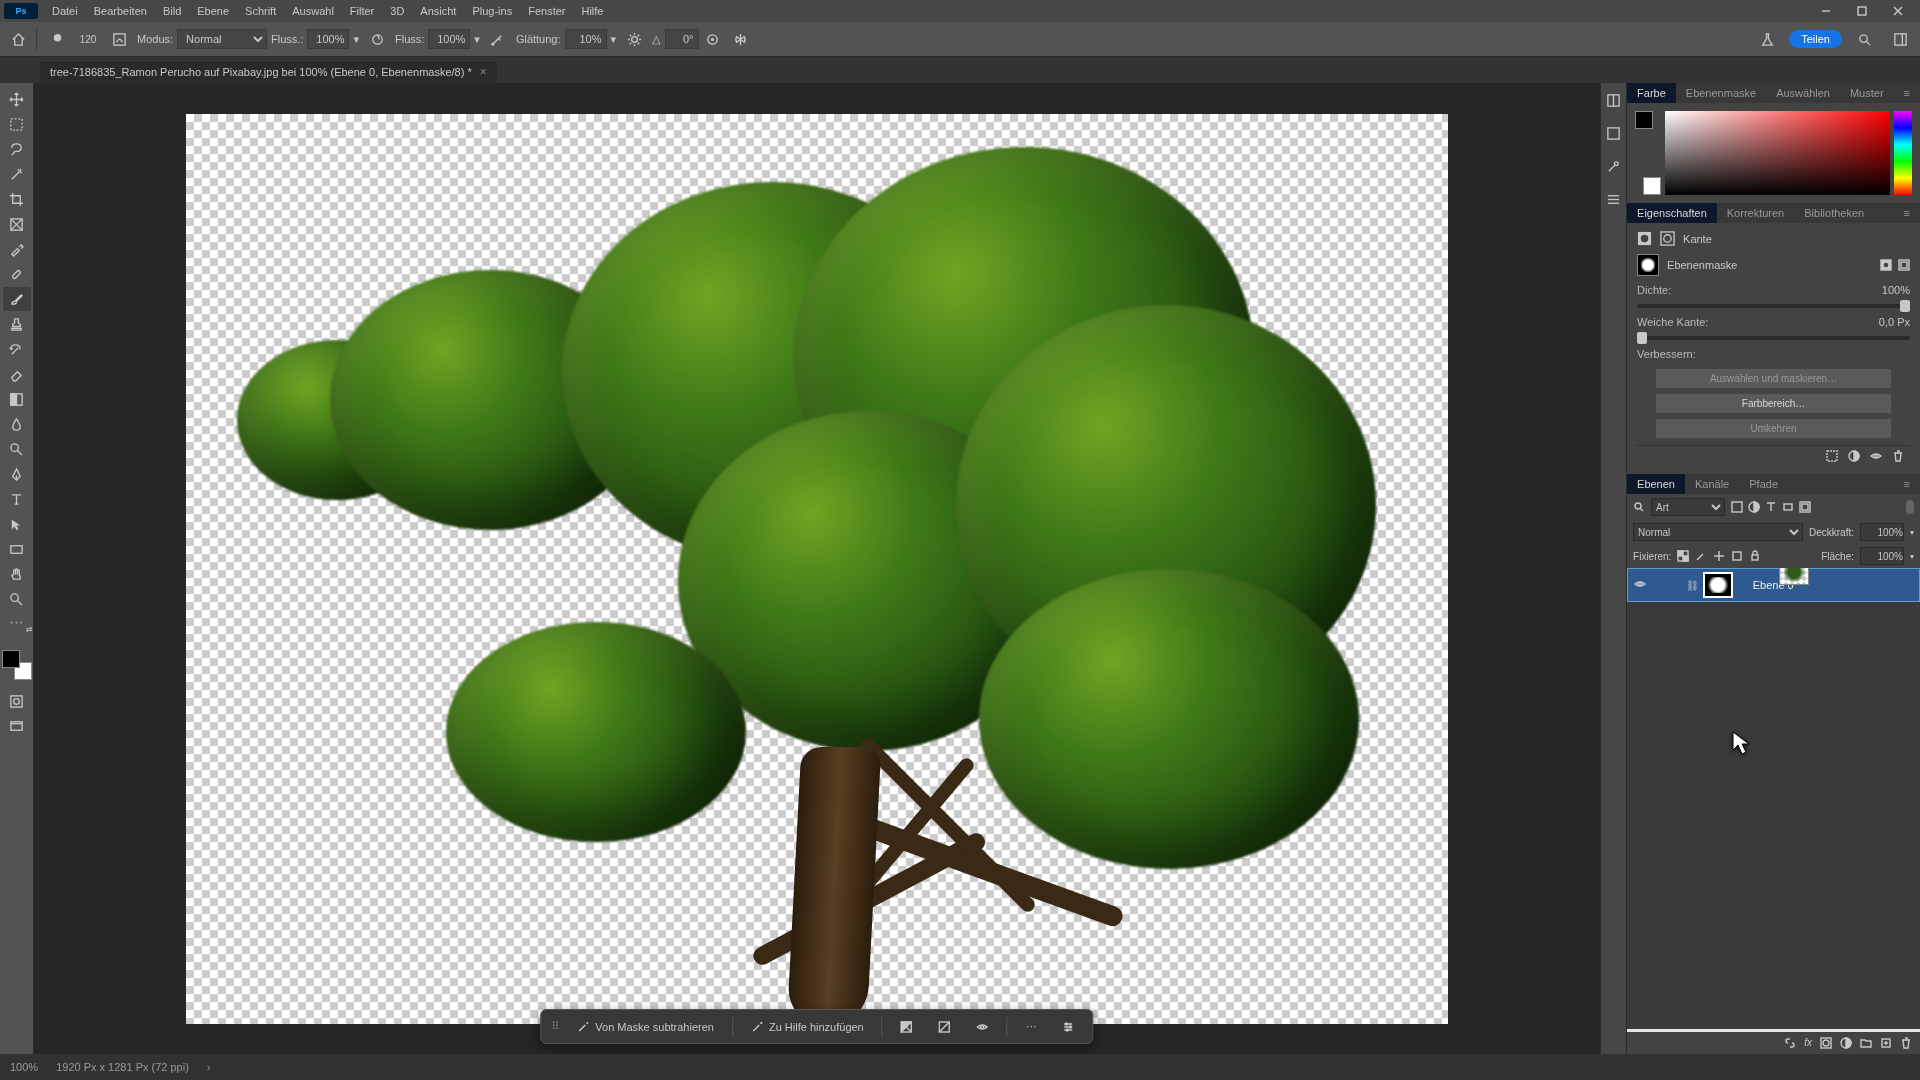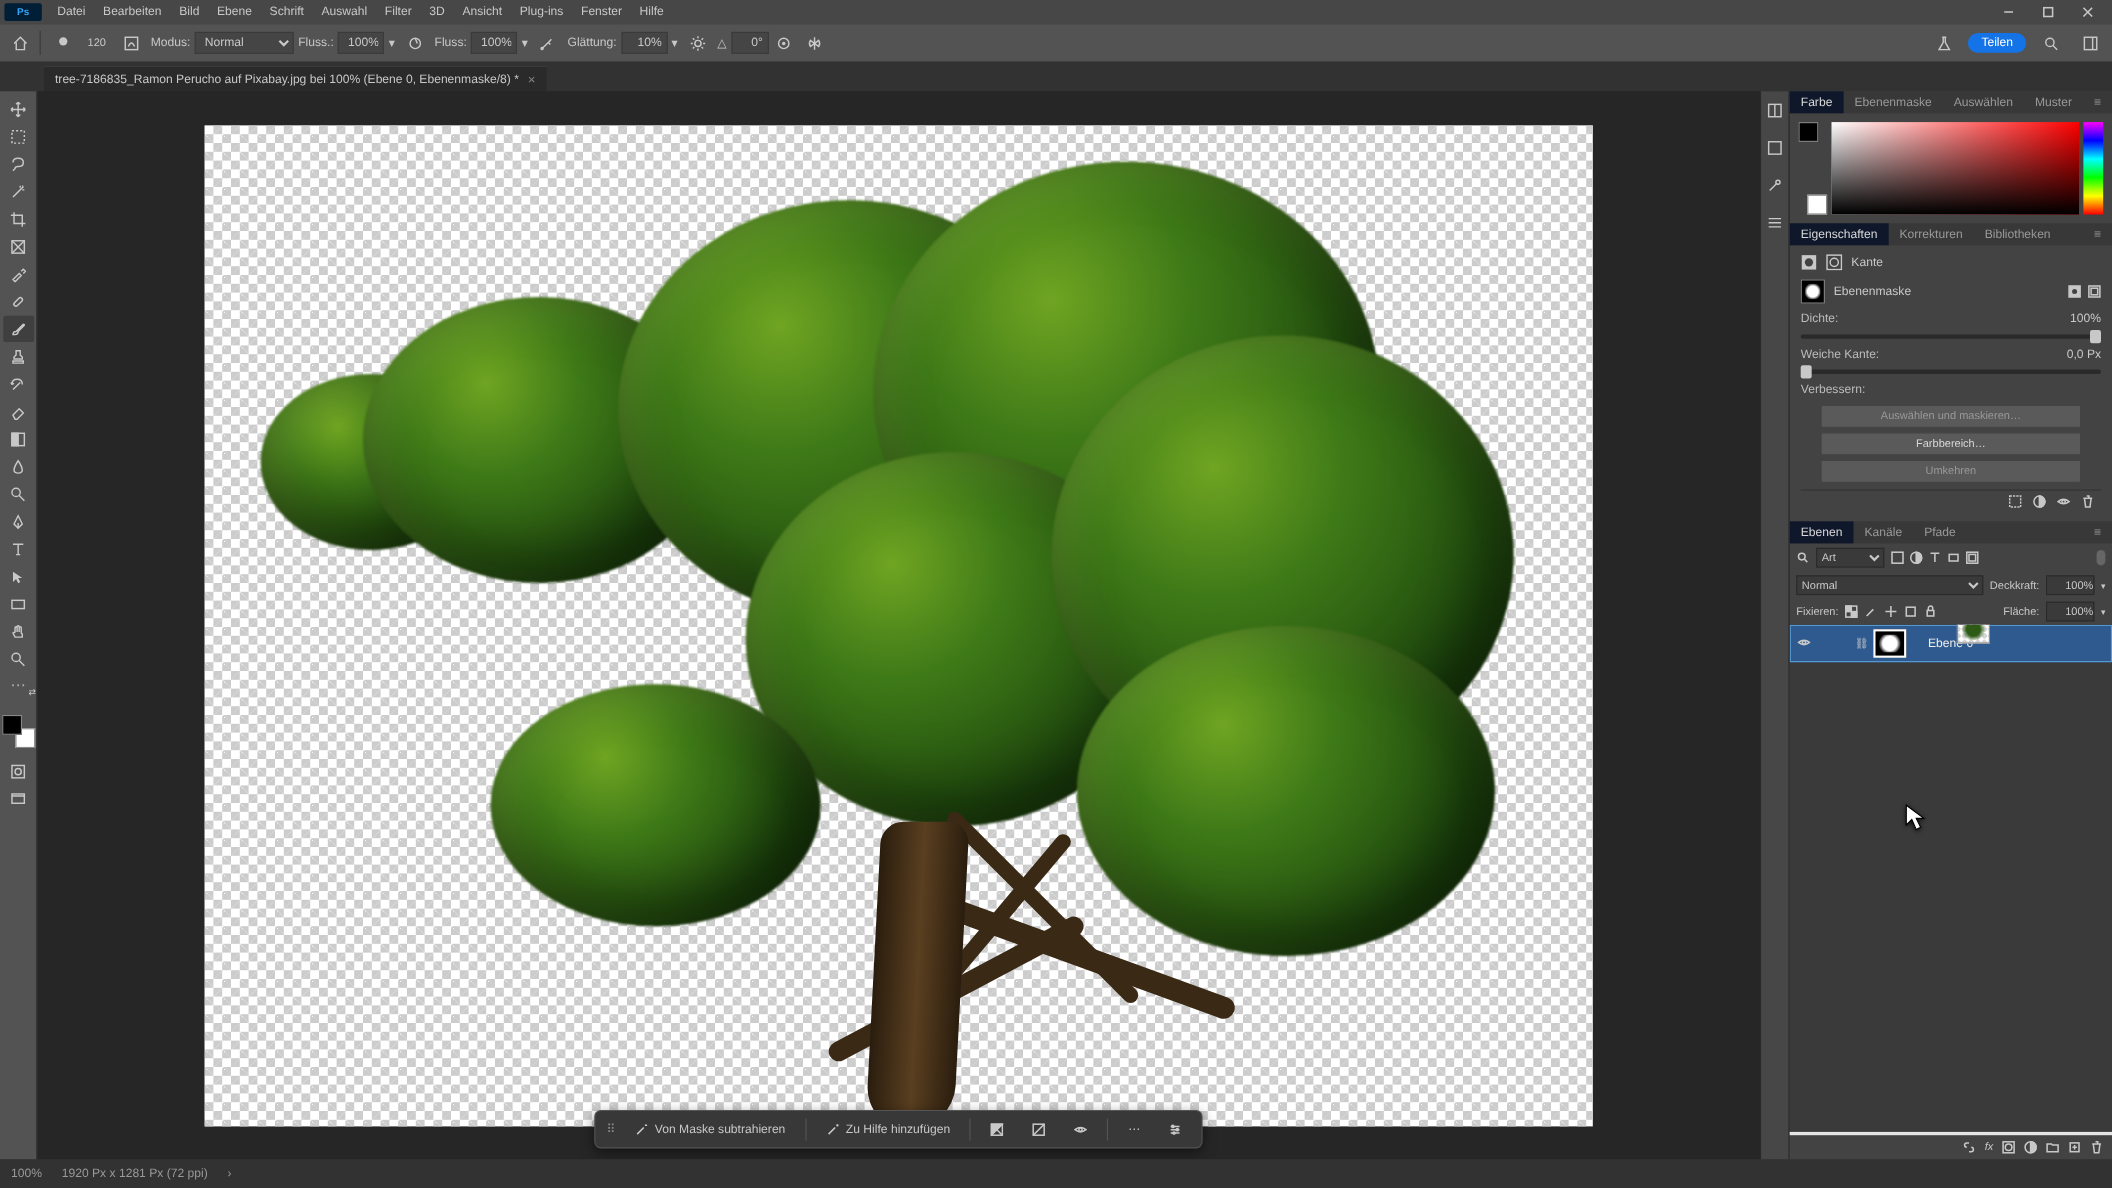--- a/index.html
+++ b/index.html
@@ -108,21 +108,21 @@
 .props-row .val { width:48px; text-align:right; }
 .slider { height:4px; background:#2a2a2a; border-radius:2px; position:relative; margin:2px 0 8px 0; }
 .slider .thumb { position:absolute; top:-4px; width:10px; height:12px; background:#c8c8c8; border-radius:2px; }
 .props-btn { background:#5a5a5a; border:1px solid #444; padding:4px; text-align:center; margin:4px 18px; font-size:10px; color:#999; border-radius:2px; }
 .props-btn.enabled { color:#d8d8d8; }
 .props-footer { display:flex; justify-content:flex-end; gap:10px; padding:4px 6px; border-top:1px solid #333; margin-top:6px; }
 
 
 .layers-panel { display:flex; flex-direction:column; flex:1; }
 .layers-filter { display:flex; align-items:center; gap:6px; padding:4px 6px; }
-.layers-filter select { background:#3a3a3a; border:1px solid #2a2a2a; color:#c8c8c8; font-size:10px; height:18px; width:62px; }
+.layers-filter select { background:#3a3a3a; border:1px solid #2a2a2a; color:#c8c8c8; font-size:10px; height:18px; width:74px; }
 .filter-icons { display:flex; gap:5px; }
 .blend-row, .lock-row { display:flex; align-items:center; gap:6px; padding:3px 6px; font-size:10px; }
 .blend-row select { flex:1; background:#3a3a3a; border:1px solid #2a2a2a; color:#c8c8c8; height:18px; font-size:10px; }
 .blend-row .pct-input, .lock-row .pct-input { width:44px; background:#3a3a3a; border:1px solid #2a2a2a; color:#c8c8c8; height:18px; text-align:right; font-size:10px; }
 .layer-list { flex:1; background:#3a3a3a; overflow:auto; }
 .layer-row { display:flex; align-items:center; padding:3px 4px; background:#2f5a8f; border:1px solid #5a9fd4; gap:4px; }
 .layer-eye { width:16px; text-align:center; }
 .layer-thumb { width:30px; height:26px; background:#666; border:1px solid #888;
   background-image: linear-gradient(45deg,#ccc 25%,transparent 25%),linear-gradient(-45deg,#ccc 25%,transparent 25%),linear-gradient(45deg,transparent 75%,#ccc 75%),linear-gradient(-45deg,transparent 75%,#ccc 75%);
   background-size:6px 6px; background-color:#fff; position:relative; }

